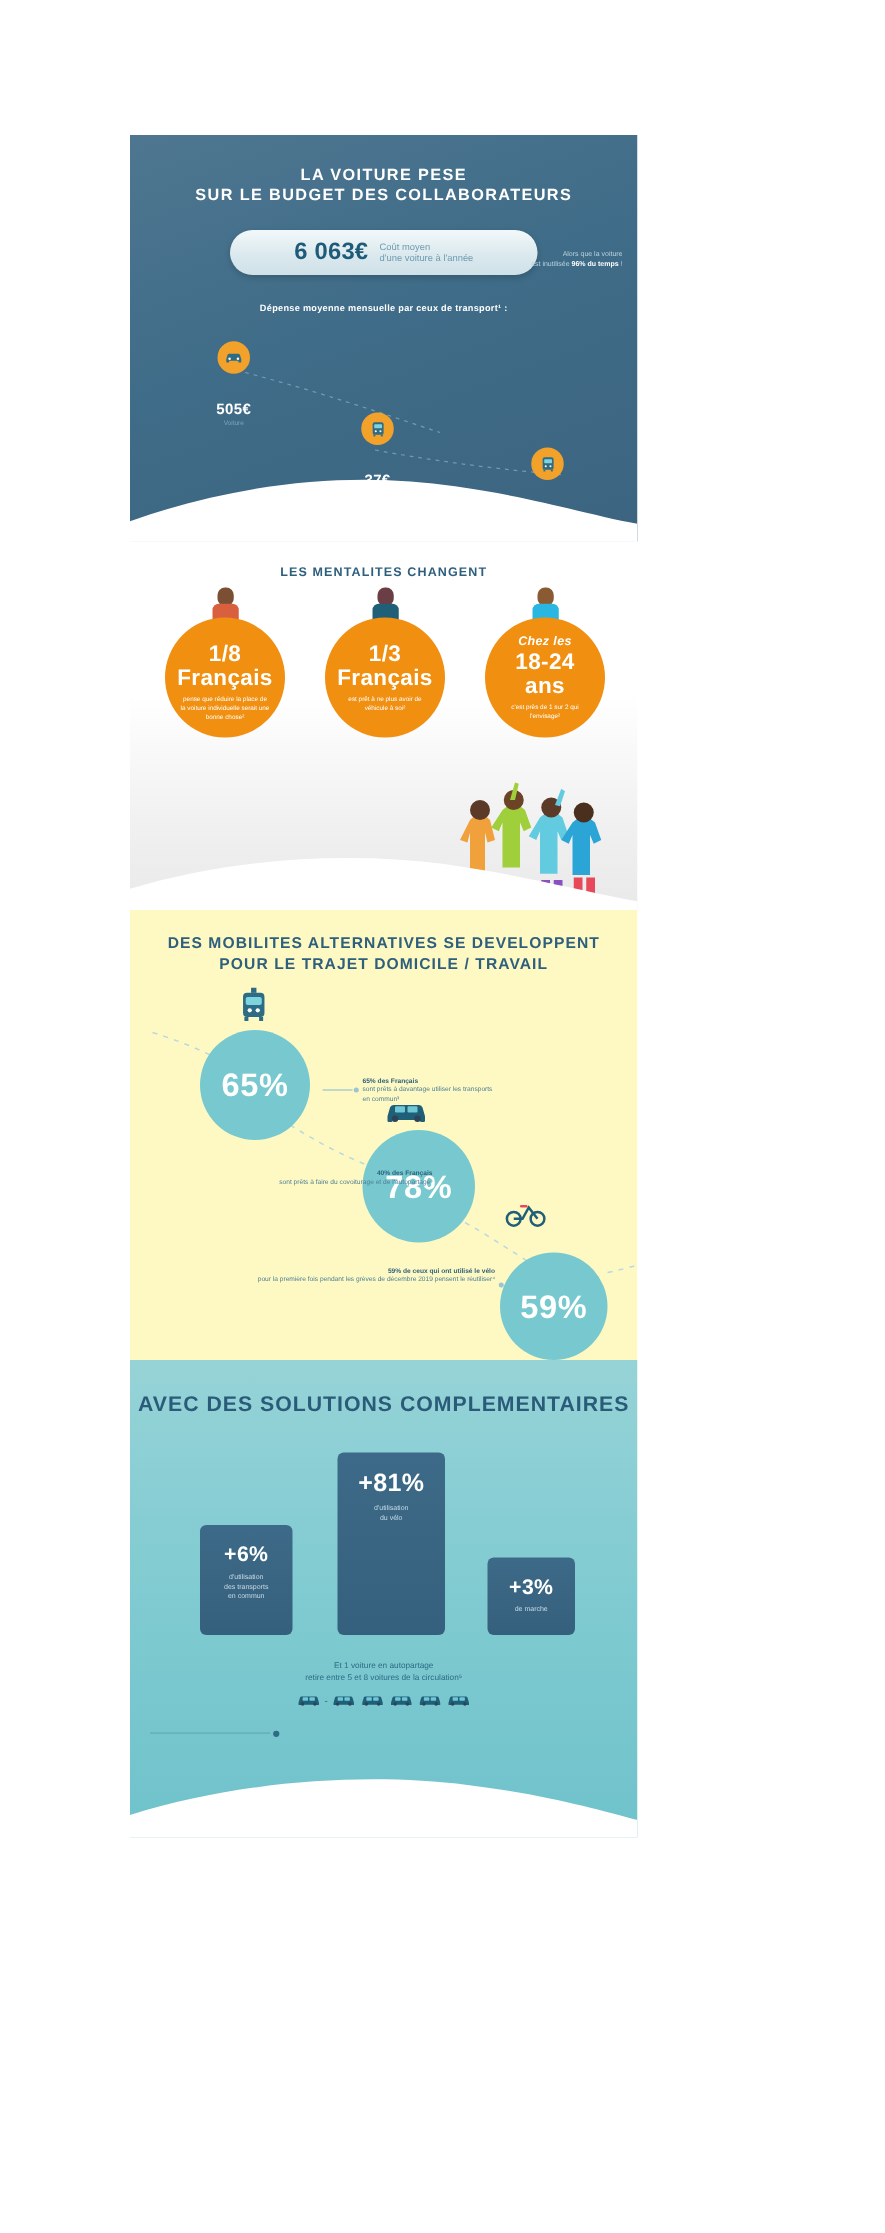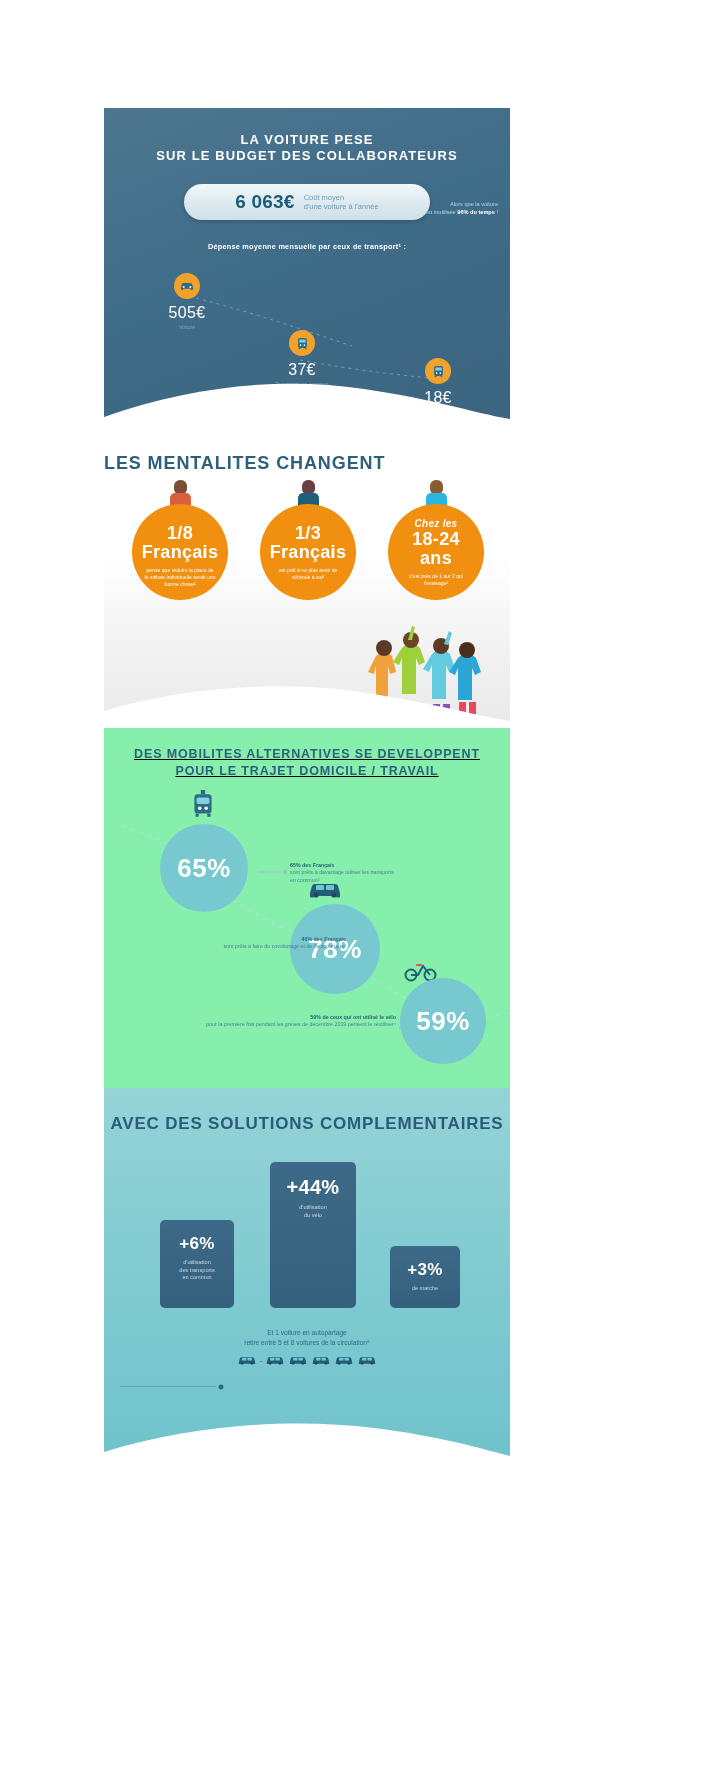--- a/index.html
+++ b/index.html
@@ -54,51 +54,51 @@
     position:absolute; right:12px; top:92px; width:150px;
     text-align:right; color:#b9d2de; font-size:5.6px; line-height:8px;
   }
   .note96 b { color:#ffffff; }
   .tnode { position:absolute; text-align:center; }
   .tcirc {
     width:26px; height:26px; border-radius:50%;
     background:#f2a22b; margin:0 auto;
     display:flex; align-items:center; justify-content:center;
   }
-  .tval { color:#ffffff; font-size:16px; font-weight:normal; margin-top:5px; letter-spacing:.3px; }
+  .tval { color:#ffffff; font-size:12px; font-weight:bold; margin-top:21px; letter-spacing:.3px; }
   .tdesc { color:#7aa7bd; font-size:5.2px; line-height:7px; margin-top:2px; }
   .dashline { position:absolute; }
 
   
   .sec2 {
     position:relative; width:100%; height:295px;
     background:linear-gradient(180deg,#ffffff 0%,#ffffff 42%,#f0f0f0 78%,#e9e9e9 100%);
     overflow:hidden;
   }
   .h2 {
-    text-align:left; color:#2e5f7d; font-size:18px; font-weight:bold;
+    text-align:center; color:#2e5f7d; font-size:10px; font-weight:bold;
     letter-spacing:.9px; padding-top:20px;
   }
   .circles { position:relative; height:125px; margin-top:22px; }
   .ocircle {
     position:absolute; width:96px; height:96px; border-radius:50%;
     background:#f18f10; color:#ffffff; text-align:center;
     padding-top:20px;
   }
   .ocircle .big { font-size:18px; font-weight:bold; line-height:19px; letter-spacing:.3px; }
   .ocircle .big.sm { font-size:10px; font-weight:bold; line-height:12px;font-style:italic; }
   .ocircle .txt { font-size:5.1px; line-height:6.8px; margin-top:5px; padding:0 12px; }
   .person { position:absolute; width:26px; text-align:center; }
   .p-head { width:13px; height:14px; border-radius:6px 6px 5px 5px; margin:0 auto; }
   .p-body { width:21px; height:13px; border-radius:5px 5px 0 0; margin:-1px auto 0; }
   .crowd { position:absolute; right:8px; bottom:0; width:186px; height:110px; }
   .sec2 .wave2 { position:absolute; left:0; bottom:-1px; width:100%; height:48px; }
 
   
-  .sec3 { position:relative; width:100%; height:360px; background:#86efac; overflow:hidden;text-decoration:underline; }
+  .sec3 { position:relative; width:100%; height:360px; background:#fef9c3; overflow:hidden; }
   .h3 {
     text-align:center; color:#2e5f7d; font-size:12.5px; font-weight:bold;
     letter-spacing:.85px; line-height:17px; padding-top:18px;
   }
   .bubble {
     position:absolute; border-radius:50%;
     background:#77c9cf; color:#ffffff;
     display:flex; align-items:center; justify-content:center;
     font-size:26px; font-weight:bold; letter-spacing:.5px;
   }
@@ -333,42 +333,42 @@
       <b>40% des Français</b><br>
       <span>sont prêts à faire du covoiturage et de l'autopartage³</span>
     </div>
 
     <svg style="position:absolute;left:300px;top:232px;" width="34" height="22" viewBox="0 0 34 22">
       <circle cx="7" cy="15" r="5.5" fill="none" stroke="#1f5f78" stroke-width="2"></circle>
       <circle cx="26" cy="15" r="5.5" fill="none" stroke="#1f5f78" stroke-width="2"></circle>
       <path d="M7,15 L14,15 L19,6 L26,15" fill="none" stroke="#1f5f78" stroke-width="2"></path>
       <rect x="12" y="4" width="6" height="2" rx="1" fill="#e8495a"></rect>
     </svg>
-    <div class="bubble" style="left:296px; top:250px; width:86px; height:86px;">59%</div>
+    <div class="bubble" style="left:296px; top:274px; width:86px; height:86px;">59%</div>
     <div class="bcap" style="left:58px; top:286px; width:234px; text-align:right;">
       <b>59% de ceux qui ont utilisé le vélo</b><br>
       <span>pour la première fois pendant les grèves de décembre 2019 pensent le réutiliser⁴</span>
     </div>
   </div>
 
   <div class="sec4">
     <div class="h4">AVEC DES SOLUTIONS COMPLEMENTAIRES</div>
 
 
     <div class="bars">
       <div class="bar" style="left:56px; width:74px; height:88px;">
         <div class="pv">+6%</div>
         <div class="pl">
           <span>d'utilisation</span><br>
           <span>des transports</span><br>
           <span>en commun</span>
         </div>
       </div>
       <div class="bar" style="left:166px; width:86px; height:146px;">
-        <div class="pv" style="font-size:20px;">+44%</div>
+        <div class="pv" style="font-size:20px;">+81%</div>
         <div class="pl">
           <span>d'utilisation</span><br>
           <span>du vélo</span>
         </div>
       </div>
       <div class="bar" style="left:286px; width:70px; height:62px;">
         <div class="pv">+3%</div>
         <div class="pl">de marche</div>
       </div>
     </div>

